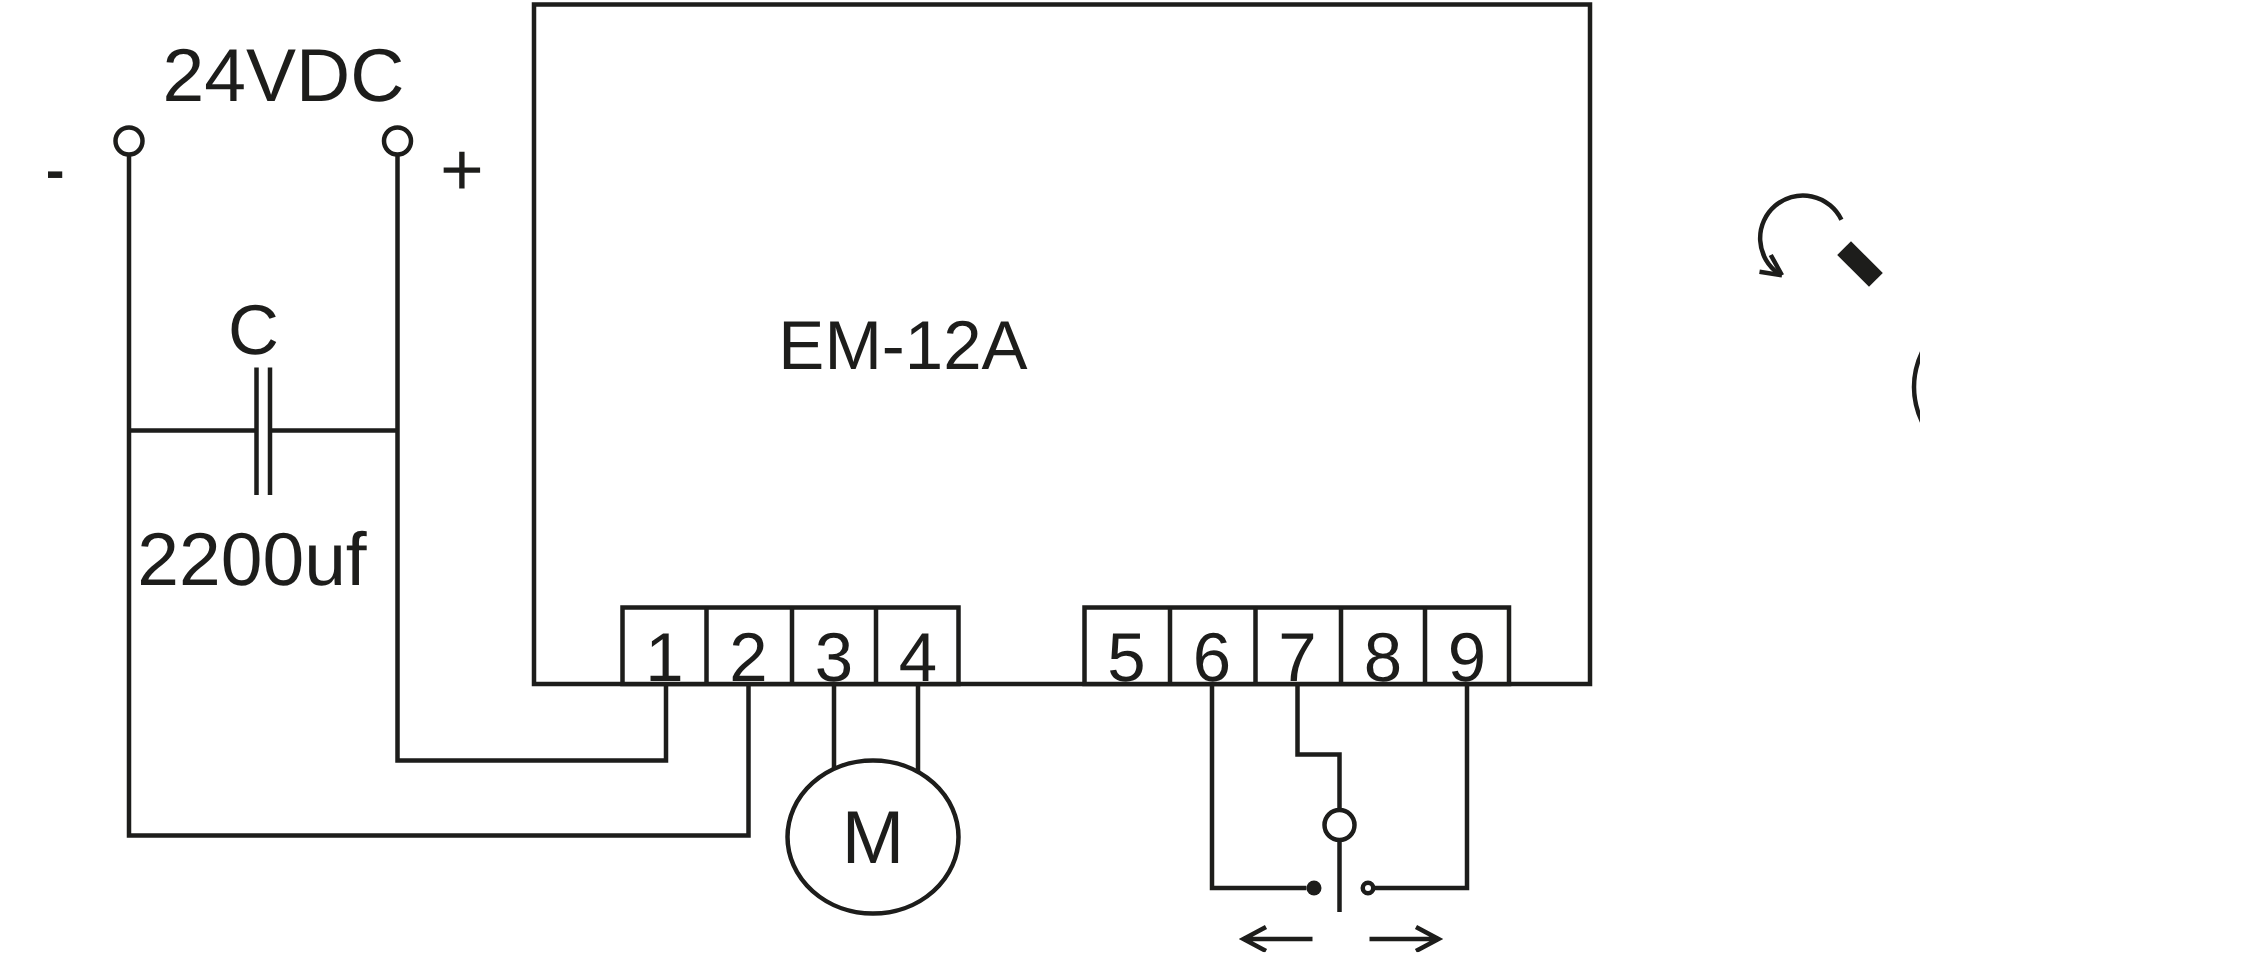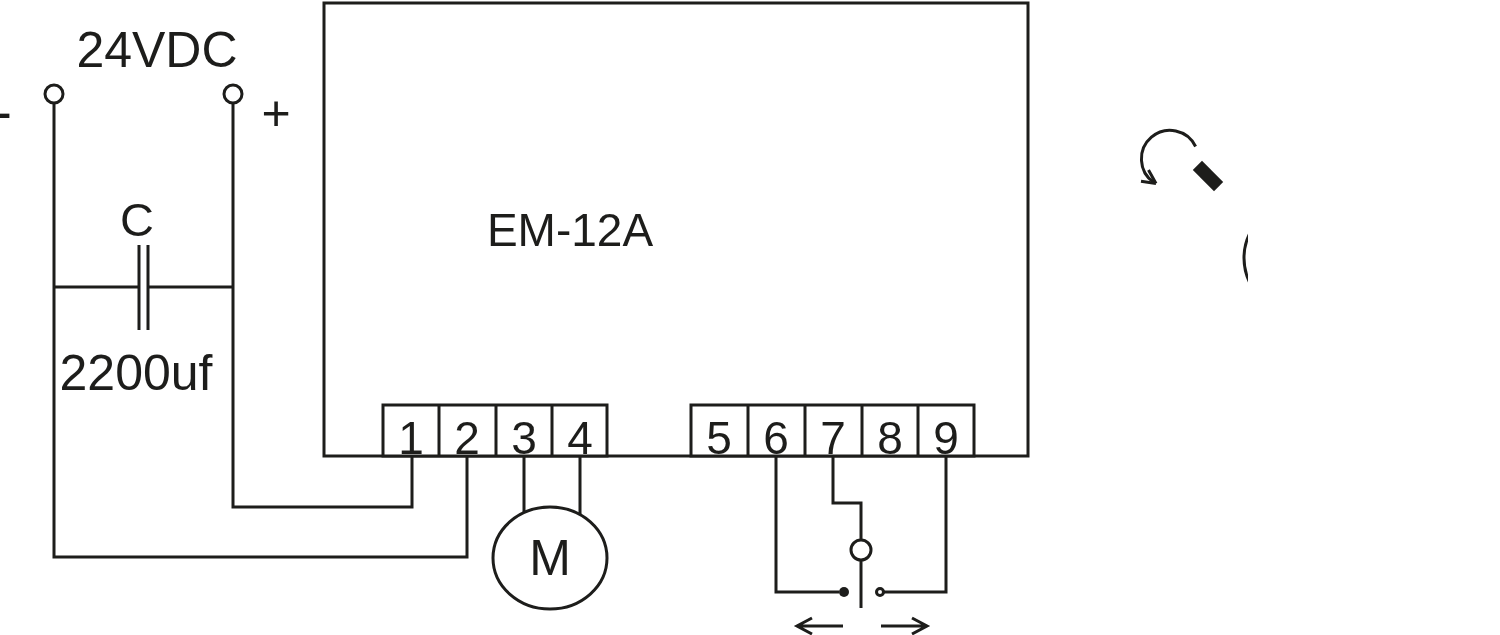--- a/index.html
+++ b/index.html
@@ -6,20 +6,21 @@
     margin: 0;
     padding: 0;
     background: #ffffff;
   }
   .stage {
     position: relative;
     width: 1248px;
     height: 635px;
     background: #ffffff;
     overflow: hidden;
+    margin-left: 32px;
   }
   svg {
     display: block;
     font-family: "Liberation Sans", sans-serif;
   }
   .lbl {
     fill: #1d1d1b;
     font-family: "Liberation Sans", sans-serif;
   }
   .wire {

